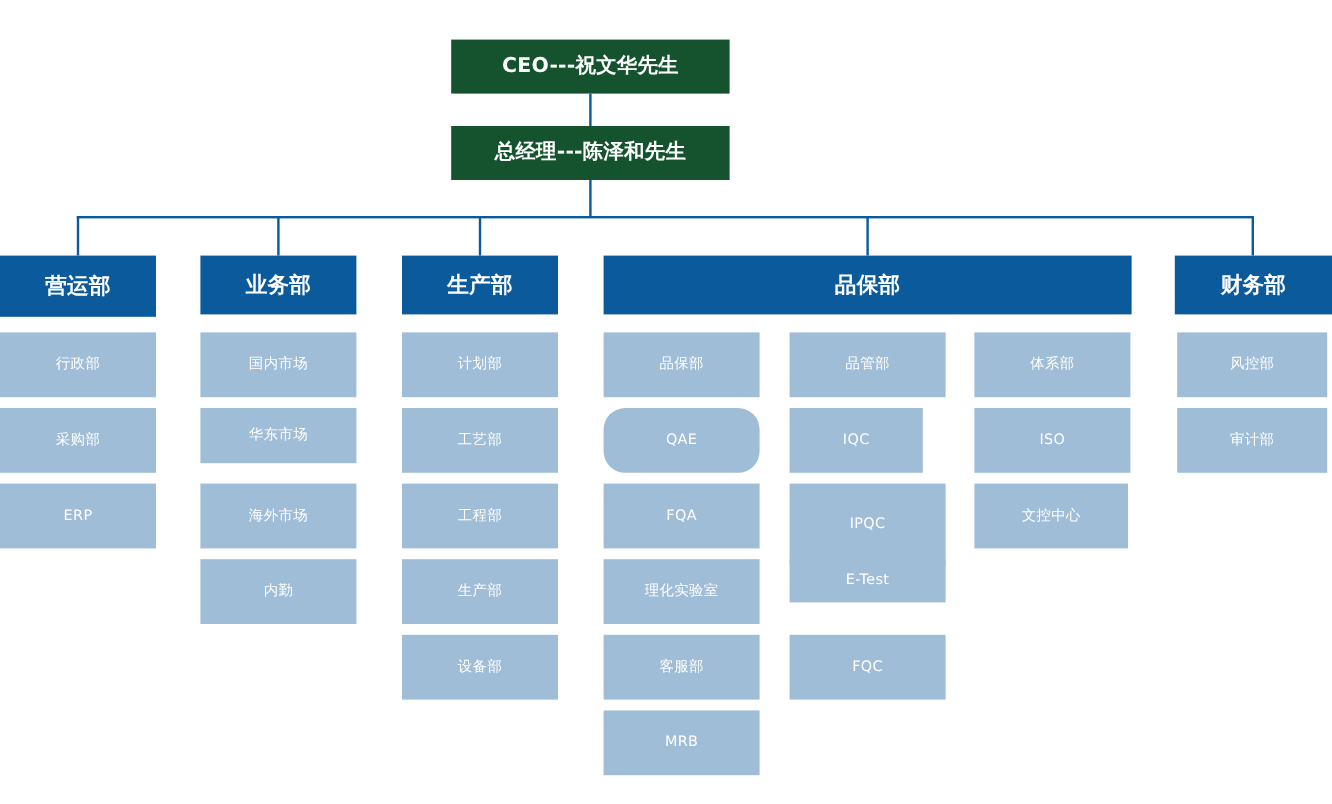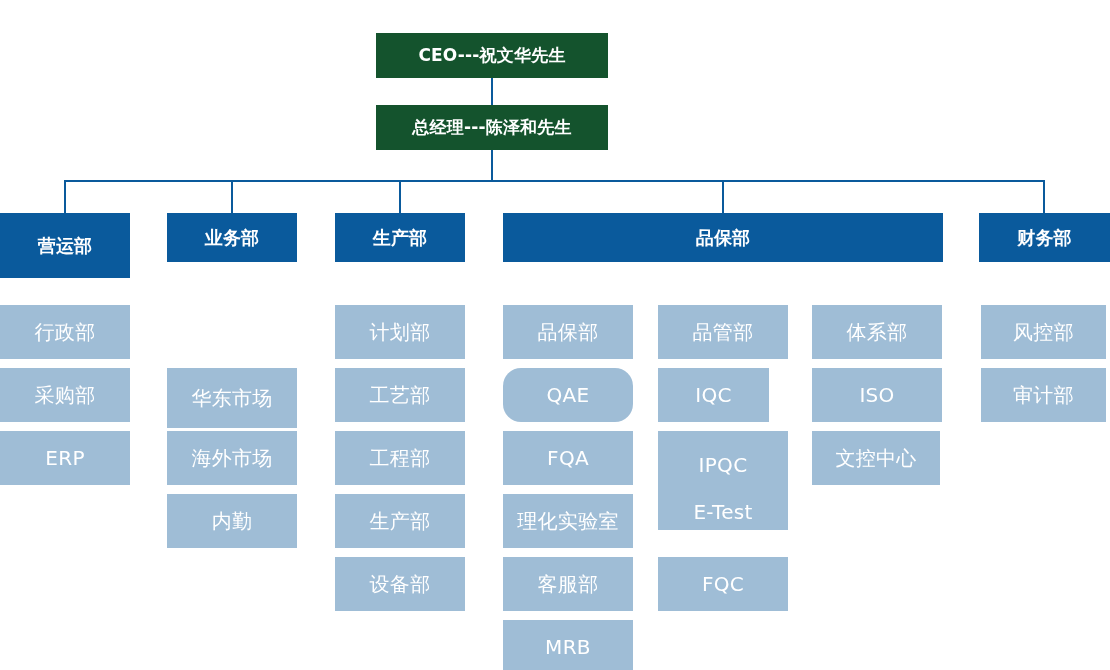--- a/index.html
+++ b/index.html
@@ -40,23 +40,22 @@
     background: #0A5A9C;
     color: #ffffff;
     font-weight: bold;
     font-size: 18px;
     letter-spacing: 0.2px;
   }
   .box-sub {
     background: #9FBDD6;
     color: #ffffff;
     font-weight: normal;
-    font-size: 20px;
+    font-size: 12px;
     letter-spacing: 0.3px;
-    margin-top: 28px;
   }
 
   
   .conn {
     position: absolute;
     background: #0A5A9C;
   }
   .conn-v { width: 2px; }
   .conn-h { height: 2px; }
 </style>
@@ -74,35 +73,36 @@
   <div class="conn conn-v" style="left:491px; top:150px; height:31px;"></div>
 
   <div class="conn conn-h" style="left:64px; top:180px; width:981px;"></div>
 
   <div class="conn conn-v" style="left:64px; top:180px; height:33px;"></div>
   <div class="conn conn-v" style="left:231px; top:180px; height:33px;"></div>
   <div class="conn conn-v" style="left:399px; top:180px; height:33px;"></div>
   <div class="conn conn-v" style="left:722px; top:180px; height:33px;"></div>
   <div class="conn conn-v" style="left:1043px; top:180px; height:33px;"></div>
 
-  <div class="box box-dept" style="left:0px; top:213px; width:130px; height:65px;">营运部</div>
+  <div class="box box-dept" style="left:0px; top:213px; width:130px; height:51px;">营运部</div>
 
   <div class="box box-dept" style="left:167px; top:213px; width:130px; height:49px;">业务部</div>
 
   <div class="box box-dept" style="left:335px; top:213px; width:130px; height:49px;">生产部</div>
 
   <div class="box box-dept" style="left:503px; top:213px; width:440px; height:49px;">品保部</div>
 
   <div class="box box-dept" style="left:979px; top:213px; width:131px; height:49px;">财务部</div>
 
   <div class="box box-sub" style="left:0px; top:277px; width:130px; height:54px;">行政部</div>
   <div class="box box-sub" style="left:0px; top:340px; width:130px; height:54px;">采购部</div>
   <div class="box box-sub" style="left:0px; top:403px; width:130px; height:54px;">ERP</div>
 
-  <div class="box box-sub" style="left:167px; top:340px; width:130px; height:60px;">华东市场</div>
+  <div class="box box-sub" style="left:167px; top:277px; width:130px; height:54px;">国内市场</div>
+  <div class="box box-sub" style="left:167px; top:340px; width:130px; height:46px;">华东市场</div>
   <div class="box box-sub" style="left:167px; top:403px; width:130px; height:54px;">海外市场</div>
   <div class="box box-sub" style="left:167px; top:466px; width:130px; height:54px;">内勤</div>
 
   <div class="box box-sub" style="left:335px; top:277px; width:130px; height:54px;">计划部</div>
   <div class="box box-sub" style="left:335px; top:340px; width:130px; height:54px;">工艺部</div>
   <div class="box box-sub" style="left:335px; top:403px; width:130px; height:54px;">工程部</div>
   <div class="box box-sub" style="left:335px; top:466px; width:130px; height:54px;">生产部</div>
   <div class="box box-sub" style="left:335px; top:529px; width:130px; height:54px;">设备部</div>
 
   <div class="box box-sub" style="left:503px; top:277px; width:130px; height:54px;">品保部</div>

